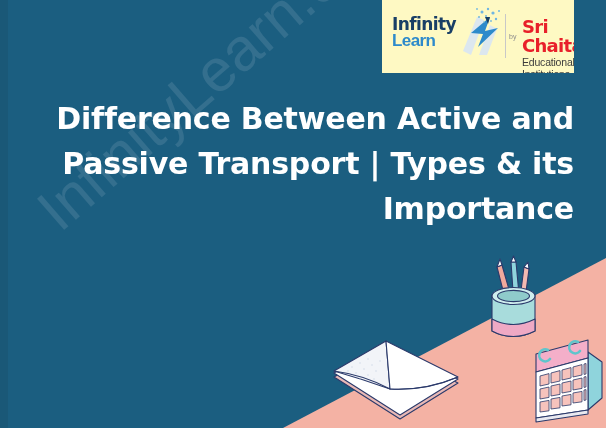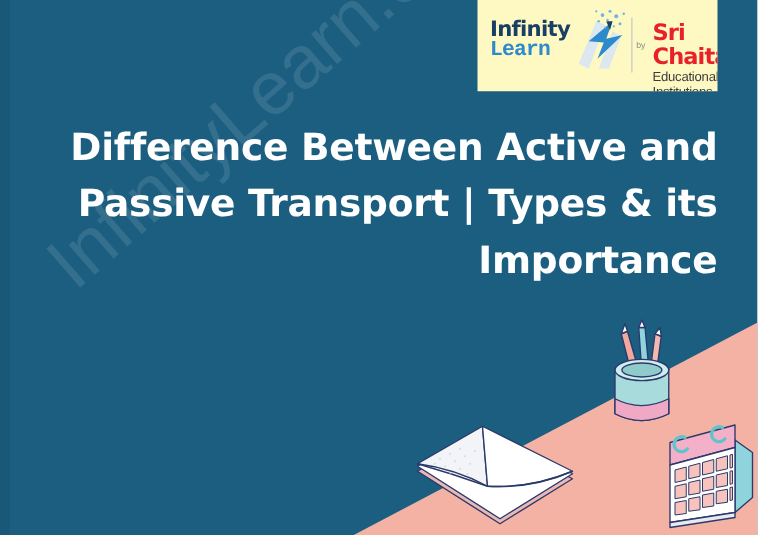--- a/index.html
+++ b/index.html
@@ -58,21 +58,21 @@
   }
   .il-infinity {
     font-family: "DejaVu Sans", sans-serif;
     font-weight: bold;
     font-size: 17px;
     color: #193F66;
     letter-spacing: -0.6px;
     display: block;
   }
   .il-learn {
-    font-family: Liberation Mono, monospace;
+    font-family: Liberation Sans, sans-serif;
     font-weight: bold;
     font-size: 17px;
     color: #2D8ACB;
     letter-spacing: -0.6px;
     display: block;
     margin-top: 1px;
   }
   .il-mark {
     position: absolute;
     left: 75px;

